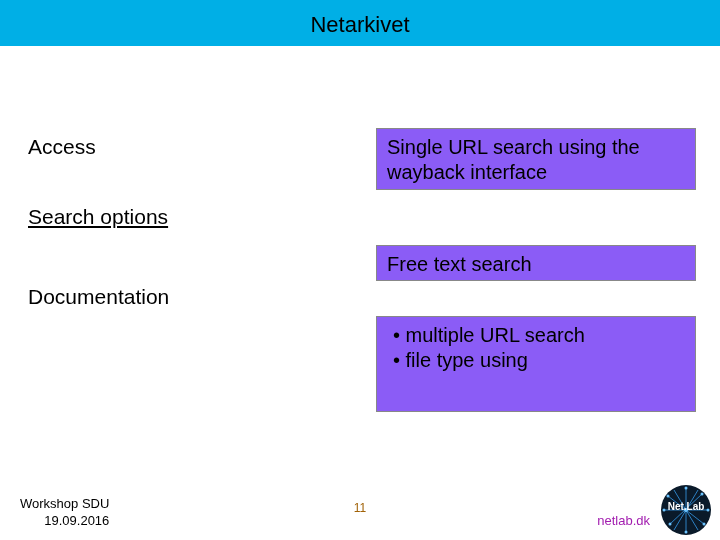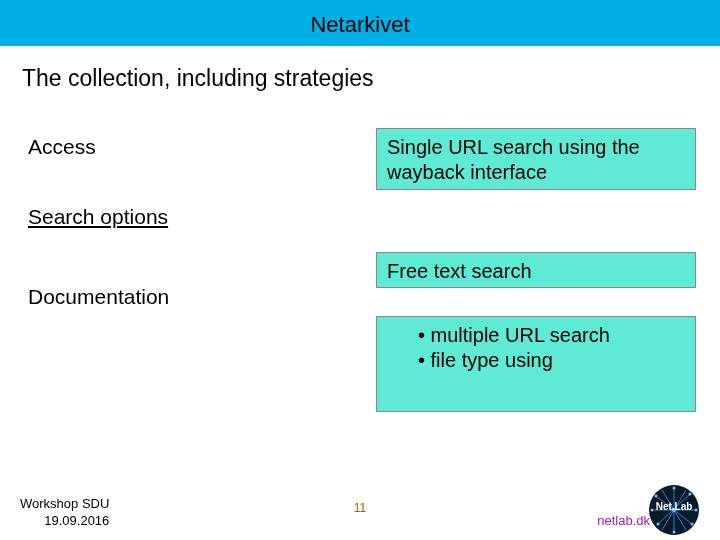--- a/index.html
+++ b/index.html
@@ -46,33 +46,32 @@
     color: #000;
   }
   .li1 { top: 135px; }
   .li2 { top: 205px; text-decoration: underline; }
   .li3 { top: 285px; }
   .callout {
     position: absolute;
     left: 376px;
     width: 320px;
     box-sizing: border-box;
-    background: #5eead4;
+    background: #8b5cf6;
     border: 1px solid #888;
     font-size: 20px;
     color: #000;
     padding: 6px 8px 6px 10px;
     line-height: 1.25;
   }
   .c1 { top: 128px; height: 62px; }
-  .c2 { top: 252px; height: 36px; }
+  .c2 { top: 245px; height: 36px; }
   .c3 { top: 316px; height: 96px; }
   .c3 .bullet-line {
     padding-left: 6px;
-    margin-left: 25px;
   }
   .footer {
     position: absolute;
     left: 0;
     right: 0;
     bottom: 0;
     height: 58px;
   }
   .footer .footer-left {
     position: absolute;
@@ -93,21 +92,21 @@
   }
   .footer .url {
     position: absolute;
     right: 70px;
     bottom: 12px;
     font-size: 13px;
     color: #a21caf;
   }
   .footer .logo {
     position: absolute;
-    right: 20px;
+    right: 8px;
     bottom: 4px;
     width: 52px;
     height: 52px;
   }
   .footer .logo svg {
     width: 52px;
     height: 52px;
   }
   .footer .logo .logo-label {
     position: absolute;
@@ -123,21 +122,20 @@
 </style>
 </head>
 <body>
 
 <div class="slide">
 
   <div class="title-bar">
     <div class="title-text">Netarkivet</div>
   </div>
 
-  <div class="heading">The collection, including strategies</div>
 
   <div class="left-item li2">Search options</div>
   <div class="left-item li1">Access</div>
   <div class="left-item li3">Documentation</div>
 
   <div class="callout c1">Single URL search using the wayback interface</div>
   <div class="callout c2">Free text search</div>
   <div class="callout c3">
     <div class="bullet-line">•  multiple URL search</div>
     <div class="bullet-line">•  file type using</div>

